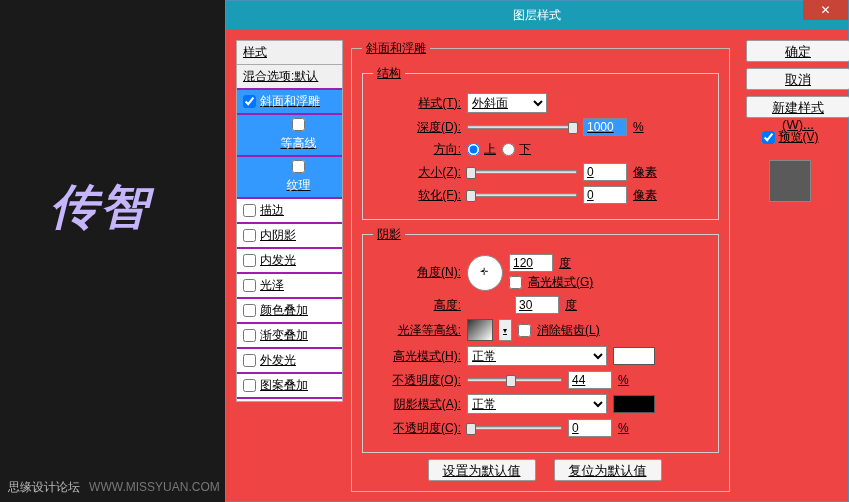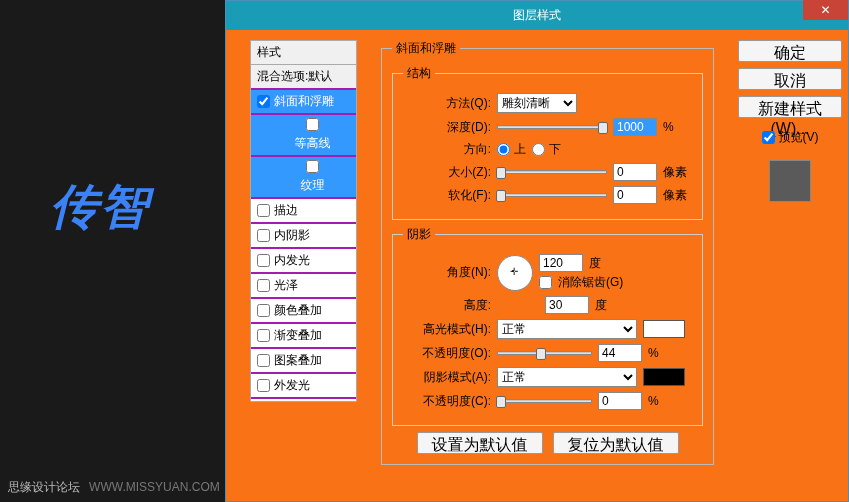--- a/index.html
+++ b/index.html
@@ -1,26 +1,26 @@
 <!DOCTYPE html>
 <html><head>
 <meta charset="utf-8">
 <style>
 * { box-sizing: border-box; margin: 0; padding: 0; font-family: "Microsoft YaHei", SimSun, sans-serif; font-size: 12px; }
 body { background: #1a1a1a; width: 849px; height: 502px; overflow: hidden; position: relative; }
-.bg-text { position: absolute; left: 50px; top: 175px; color: #3b82f6; font-size: 48px; font-weight: 900; letter-spacing: 2px; font-style: italic; }
+.bg-text { position: absolute; left: 50px; top: 175px; color: #c4b5fd; font-size: 48px; font-weight: 900; letter-spacing: 2px; font-style: italic; }
 .watermark { position: absolute; left: 8px; bottom: 6px; color: #bbb; font-size: 11px; }
 .watermark .url { color: #777; margin-left: 6px; }
 
-.dialog { position: absolute; left: 225px; top: 0; width: 624px; height: 502px; background: #f97316; border: 1px solid #4a90b8; }
+.dialog { position: absolute; left: 225px; top: 0; width: 624px; height: 502px; background: #ef4444; border: 1px solid #4a90b8; }
 .titlebar { height: 29px; background: #1a9cb7; display: flex; align-items: center; justify-content: center; position: relative; }
 .titlebar .title { color: #fff; font-size: 12px; }
 .close-btn { position: absolute; right: 0; top: -1px; width: 45px; height: 20px; background: #c74436; color: #fff; display: flex; align-items: center; justify-content: center; cursor: pointer; font-size: 11px; }
 
-.body { display: flex; padding: 10px 6px 6px 24px; gap: 24px; height: calc(100% - 29px); }
+.body { display: flex; padding: 10px 6px 6px 10px; gap: 8px; height: calc(100% - 29px); text-decoration: underline; }
 
 .styles-col { width: 107px; flex-shrink: 0; }
 .styles-header { border: 1px solid #aaa; border-bottom: none; padding: 3px 6px; background: #f0f0f0; }
 .styles-list { border: 1px solid #aaa; background: #fff; height: 338px; overflow: hidden; }
 .style-row { padding: 3px 4px 3px 6px; border-bottom: 2px solid #a21caf; display: flex; align-items: center; gap: 4px; cursor: pointer; }
 .style-row.blending { background: #f0f0f0; }
 .style-row.selected { background: #3399ff; color: #fff; }
 .style-row.sub { padding-left: 22px; flex-direction: column; }
 .style-row input[type=checkbox] { width: 13px; height: 13px; }
 
@@ -46,21 +46,21 @@
 .angle-wheel::after { content: ""; position: absolute; width: 2px; height: 2px; background: #000; left: 14px; top: 14px; border-radius: 50%; }
 .angle-wheel .crosshair { position: absolute; font-size: 10px; left: 12px; top: 10px; color: #444; }
 
 .gloss-thumb { width: 26px; height: 22px; background: linear-gradient(135deg,#333,#fff); border: 1px solid #555; display: inline-block; }
 .gloss-arrow { width: 13px; height: 22px; border: 1px solid #888; background: #eee; display: inline-flex; align-items: center; justify-content: center; border-left: none; font-size: 8px; }
 .color-swatch { width: 42px; height: 18px; border: 1px solid #555; }
 .swatch-white { background: #fff; }
 .swatch-black { background: #000; }
 
 .defaults-row { display: flex; gap: 10px; justify-content: center; margin-top: 6px; }
-.btn { border: 1px solid #999; background: #f5f5f5; padding: 2px 14px; cursor: pointer; border-radius: 2px; font-size: 16px; height: 22px; }
+.btn { border: 1px solid #999; background: #f5f5f5; padding: 2px 14px; cursor: pointer; border-radius: 2px; font-size: 13px; height: 22px; margin-left: 8px; }
 
 .right-col { width: 104px; flex-shrink: 0; display: flex; flex-direction: column; gap: 6px; align-items: stretch; }
 .right-col .btn { width: 100%; }
 .preview-check { display: flex; gap: 4px; align-items: center; justify-content: center; margin-top: 5px; }
 .preview-swatch { width: 42px; height: 42px; background: #5a5a5a; border: 1px solid #888; margin: 8px auto 0; }
 
 .radio-row { display: flex; align-items: center; gap: 4px; }
 input[type=radio] { width: 13px; height: 13px; }
 </style>
 </head>
@@ -116,38 +116,38 @@
         <div class="style-row">
             <input type="checkbox" style="">
             <span>颜色叠加</span>
           </div>
         <div class="style-row">
             <input type="checkbox" style="">
             <span>渐变叠加</span>
           </div>
         <div class="style-row">
             <input type="checkbox" style="">
+            <span>外发光</span>
+          </div>
+        <div class="style-row">
+            <input type="checkbox" style="">
             <span>图案叠加</span>
-          </div>
-        <div class="style-row">
-            <input type="checkbox" style="">
-            <span>外发光</span>
           </div>
       </div>
     </div>
 
     <div class="center-col">
       <fieldset>
         <legend>斜面和浮雕</legend>
 
         <fieldset class="sub-fieldset">
           <legend>结构</legend>
           <div class="form-row">
-            <span class="lbl">方法(Q):</span>
-            <select class="w80"><option>雕刻清晰</option></select>
+            <span class="lbl">样式(T):</span>
+            <select class="w80"><option>外斜面</option></select>
           </div>
           <div class="form-row">
             <span class="lbl">深度(D):</span>
             <div class="slider-track w110">
                 <div class="slider-thumb" style="left:100px"></div>
               </div>
             <input type="text" class="num sel" value="1000" style="">
             <span class="unit">%</span>
           </div>
           <div class="form-row">
@@ -186,29 +186,36 @@
             <div class="angle-wheel">
                 <span class="crosshair">✛</span>
               </div>
             <div>
               <div class="form-row" style="margin:0">
                 <input type="text" class="num" value="120" style="">
                 <span class="unit">度</span>
               </div>
               <div class="form-row" style="margin:2px 0 0 0">
                 <input type="checkbox" style="">
-                <span>消除锯齿(G)</span>
+                <span>高光模式(G)</span>
               </div>
             </div>
           </div>
           <div class="form-row">
             <span class="lbl">高度:</span>
             <span style="width:42px"></span>
             <input type="text" class="num" value="30" style="">
             <span class="unit">度</span>
+          </div>
+          <div class="form-row">
+            <span class="lbl">光泽等高线:</span>
+            <span class="gloss-thumb"></span>
+              <span class="gloss-arrow">▾</span>
+            <input type="checkbox" style="">
+            <span>消除锯齿(L)</span>
           </div>
           <div class="form-row">
             <span class="lbl">高光模式(H):</span>
             <select class="w140"><option>正常</option></select>
             <span class="color-swatch swatch-white"></span>
           </div>
           <div class="form-row">
             <span class="lbl">不透明度(O):</span>
             <div class="slider-track w95">
                 <div class="slider-thumb" style="left:38px"></div>

